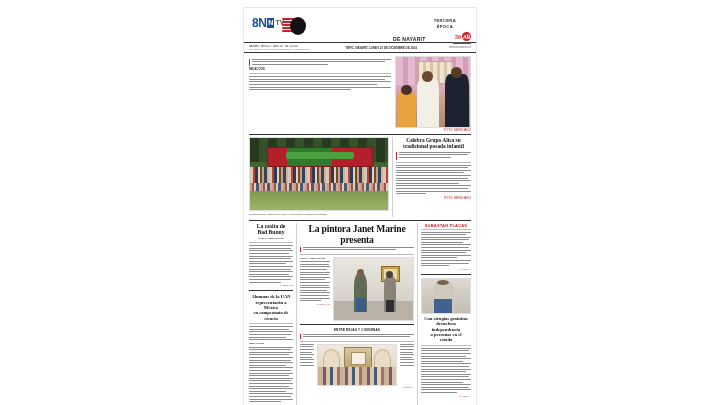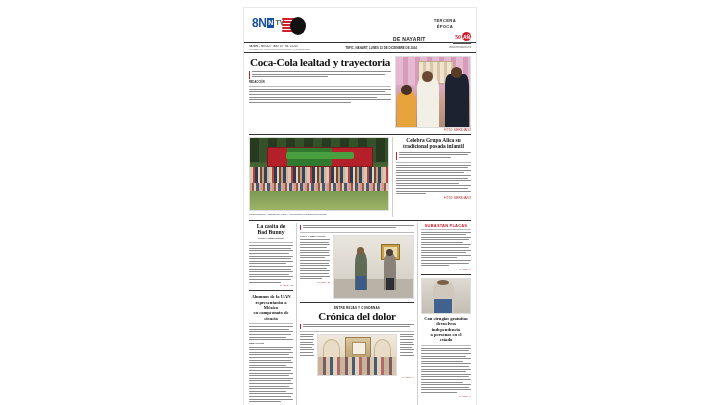--- a/index.html
+++ b/index.html
@@ -213,21 +213,20 @@
       <div style="font-size:2.6px">NAYARIT, MÉXICO · AÑO 50 · No. 18,204</div>
       <div style="font-size:2.4px;color:#666">meridiano.mx | facebook.com/meridiano | @meridianonay</div>
     </div>
     <div class="seg mid" style="font-size:2.9px">TEPIC, NAYARIT, LUNES 23 DE DICIEMBRE DE 2024</div>
     <div class="seg" style="font-size:2.6px;color:#666">www.meridiano.mx</div>
   </div>
 
   <div class="lead">
     <div class="lead-left">
       <div class="lead-hl">
-        <div>Coca-Cola lealtad y trayectoria</div>
       </div>
       <div class="lead-deck">
         <span class="bracket"></span>
         <div style="flex:1">
           <div class="lines" title="">
             <span class="s100"></span>
                 <span class="s96"></span>
                 <span class="s55"></span>
           </div>
         </div>
@@ -398,20 +397,21 @@
         <div class="credit" style="font-size:2.5px">PÁGINA 8</div>
       </div>
     </div>
 
     <div class="vdiv"></div>
 
     <div class="col" style="flex:1 1 auto">
 
       <div>
         <div class="center-hl">
+          <div>La pintora Janet Marine presenta</div>
         </div>
         <div class="lead-deck" style="margin-top:2px">
           <span class="bracket"></span>
           <div style="flex:1">
             <div class="lines">
               <span class="s100"></span>
                   <span class="s84"></span>
             </div>
           </div>
         </div>
@@ -454,21 +454,20 @@
                   </div>
             </div>
           </div>
         </div>
       </div>
 
       <div class="rule" style="margin:3px 0"></div>
 
       <div>
         <div class="kicker" style="font-size:3px">ENTRE REJAS Y CONDENAS</div>
-        <div class="cron-hl">Crónica del dolor</div>
         <div class="lead-deck" style="margin-top:2px">
           <span class="bracket"></span>
           <div style="flex:1">
             <div class="lines">
               <span class="s100"></span>
                   <span class="s96"></span>
             </div>
           </div>
         </div>
         <div class="rule thin" style="margin:2px 0"></div>

